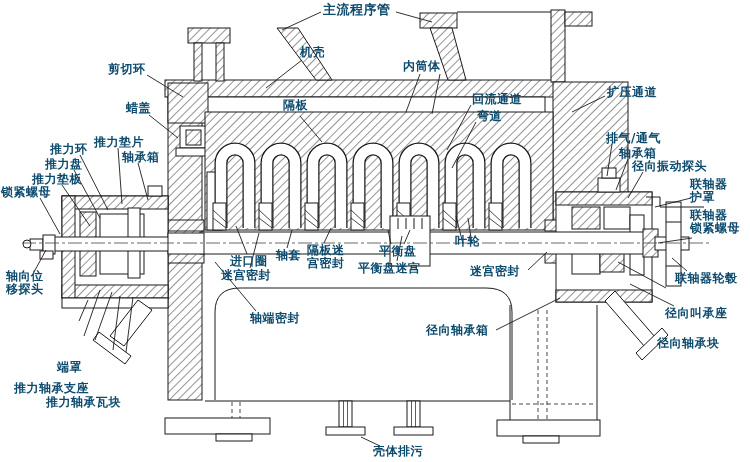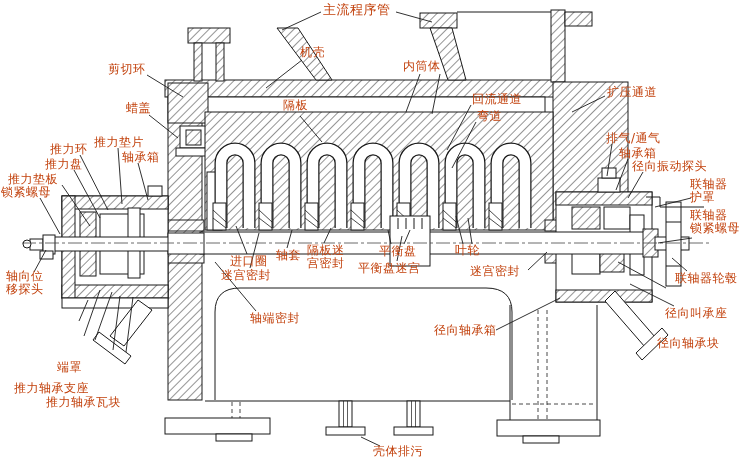--- a/index.html
+++ b/index.html
@@ -1,19 +1,19 @@
 <!DOCTYPE html>
 <html><head>
 <meta charset="utf-8">
 <style>
   html,body{margin:0;padding:0;background:#fff;}
   .stage{position:relative;width:750px;height:462px;background:#ffffff;overflow:hidden;
          font-family:"DejaVu Sans",sans-serif;}
   .stage svg.base{position:absolute;left:0;top:0;}
-  .lbl{position:absolute;font-size:12px;font-weight:400;line-height:1.12;color:#c2410c;
+  .lbl{position:absolute;font-size:12px;font-weight:700;line-height:1.12;color:#0c4a6e;
        white-space:pre-line;letter-spacing:0.5px;}
 </style>
 </head>
 <body>
 
 <div class="stage" id="stage">
   <svg class="base" width="750" height="462" viewBox="0 0 750 462">
     <defs>
       <pattern id="h" patternUnits="userSpaceOnUse" width="6" height="6" patternTransform="rotate(45)">
         <rect width="6" height="6" fill="#ffffff"></rect>
@@ -200,38 +200,38 @@
     <div class="lbl" style="left: 108px; top: 63px;">剪切环</div>
     <div class="lbl" style="left: 126px; top: 102px; text-align: center;">蜡盖</div>
     <div class="lbl" style="left: 283px; top: 99px;">隔板</div>
     <div class="lbl" style="left: 472px; top: 93px;">回流通道</div>
     <div class="lbl" style="left: 477px; top: 110px;">弯道</div>
     <div class="lbl" style="left: 607px; top: 86px;">扩压通道</div>
     <div class="lbl" style="left: 94px; top: 136px;">推力垫片</div>
     <div class="lbl" style="left: 122px; top: 151px;">轴承箱</div>
     <div class="lbl" style="left: 50px; top: 143px;">推力环</div>
     <div class="lbl" style="left: 45px; top: 158px;">推力盘</div>
-    <div class="lbl" style="left: 8px; top: 173px;">推力垫板</div>
+    <div class="lbl" style="left: 32px; top: 173px;">推力垫板</div>
     <div class="lbl" style="left: 1px; top: 186px;">锁紧螺母</div>
     <div class="lbl" style="left: 6px; top: 270px;">轴向位
 移探头</div>
     <div class="lbl" style="left: 57px; top: 321px; margin-top: 40px;">端罩</div>
     <div class="lbl" style="left: 14px; top: 336px; margin-top: 46px;">推力轴承支座</div>
     <div class="lbl" style="left: 46px; top: 350px; margin-top: 46px;">推力轴承瓦块</div>
     <div class="lbl" style="left: 230px; top: 255px;">进口圈</div>
     <div class="lbl" style="left: 221px; top: 269px;">迷宫密封</div>
     <div class="lbl" style="left: 276px; top: 249px;">轴套</div>
     <div class="lbl" style="left: 307px; top: 244px;">隔板迷
 宫密封</div>
     <div class="lbl" style="left: 379px; top: 245px;">平衡盘</div>
     <div class="lbl" style="left: 358px; top: 262px;">平衡盘迷宫</div>
-    <div class="lbl" style="left: 455px; top: 244px;">叶轮</div>
+    <div class="lbl" style="left: 455px; top: 235px;">叶轮</div>
     <div class="lbl" style="left: 470px; top: 265px;">迷宫密封</div>
     <div class="lbl" style="left: 250px; top: 312px;">轴端密封</div>
-    <div class="lbl" style="left: 426px; top: 324px; margin-left: 8px;">径向轴承箱</div>
+    <div class="lbl" style="left: 426px; top: 324px;">径向轴承箱</div>
     <div class="lbl" style="left: 373px; top: 445px;">壳体排污</div>
     <div class="lbl" style="left: 606px; top: 132px;">排气/通气</div>
     <div class="lbl" style="left: 619px; top: 147px;">轴承箱</div>
     <div class="lbl" style="left: 632px; top: 160px;">径向振动探头</div>
     <div class="lbl" style="left: 690px; top: 178px;">联轴器
 护罩</div>
     <div class="lbl" style="left: 690px; top: 209px;">联轴器
 锁紧螺母</div>
     <div class="lbl" style="left: 675px; top: 272px;">联轴器轮毂</div>
     <div class="lbl" style="left: 657px; top: 289px; margin-top: 48px;">径向轴承块</div>

